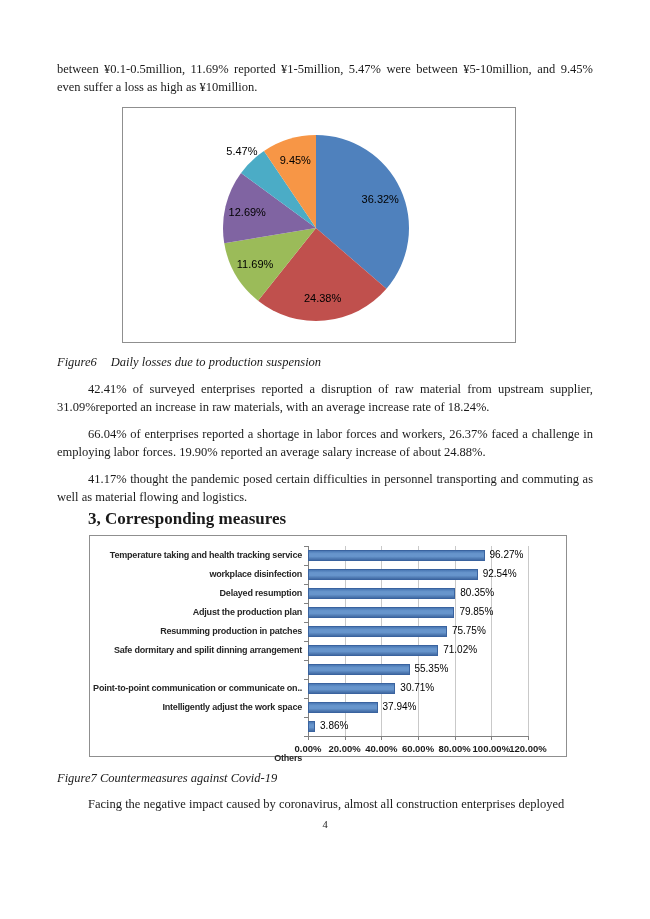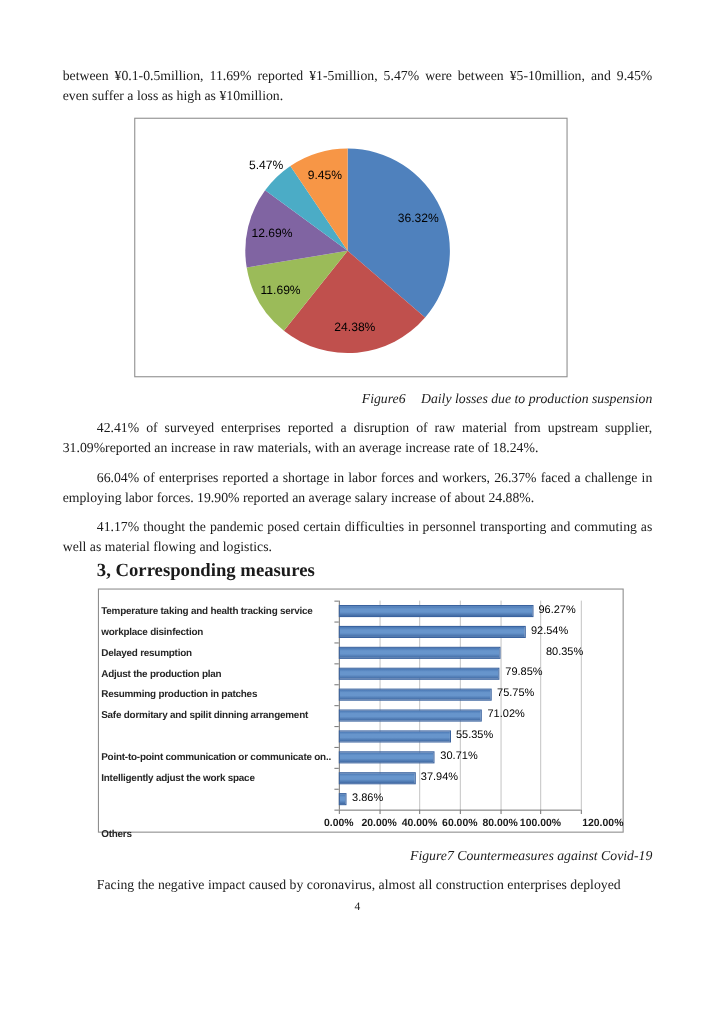--- a/index.html
+++ b/index.html
@@ -4,21 +4,21 @@
 <style>
   html,body { margin:0; padding:0; background:#ffffff; }
   .page {
     position:relative; width:650px; height:919px; background:#ffffff;
     box-sizing:border-box; padding:60px 57px 0 57px;
     font-family:"Liberation Serif", serif; color:#1a1a1a; overflow:hidden;
   }
   p.body { font-size:12.5px; line-height:18px; margin:0; text-align:justify; }
   .indent { text-indent:31px; }
   .heading { font-size:17px; line-height:18px; font-weight:bold; margin:4px 0 0 0; text-indent:31px; }
-  .caption { font-size:12.5px; line-height:18px; font-style:italic; text-align:right; margin:0; }
+  .caption { font-size:12.5px; line-height:18px; font-style:italic; text-align:left; margin:0; }
   .cap-gap { display:inline-block; width:14px; }
 
   figure { margin:0; padding:0; }
   .chart-frame { box-sizing:border-box; border:1px solid #8f8f8f; background:#ffffff; position:relative; }
   .pie-frame { width:394px; height:236px; margin:11px 0 0 65px; }
   .bar-frame { width:478px; height:222px; margin:7px 0 0 32px; }
   #figure6-caption { margin-top:10px; }
   #p2 { margin-top:10px; }
   #p3, #p4, #p5 { margin-top:9px; }
   #figure7-caption { margin-top:12px; }
@@ -32,21 +32,21 @@
     font-family:"Liberation Sans", sans-serif; font-size:11px; color:#000; white-space:nowrap;
   }
 
   
   .bar-canvas { position:absolute; left:0; top:0; width:476px; height:220px;
     font-family:"Liberation Sans", sans-serif; }
   .gridline { position:absolute; width:1px; background:#c9c9c9; }
   .gridline.axis { background:#808080; }
   .plot-bottom { position:absolute; height:1px; background:#808080; }
   .cat-label {
-    position:absolute; white-space:nowrap;
+    position:absolute; text-align:right; white-space:nowrap;
     font-size:9px; font-weight:bold; letter-spacing:-0.2px; color:#262626;
   }
   .hbar {
     position:absolute; box-sizing:border-box;
     background:linear-gradient(180deg,#4a78b4 0%,#6795cc 30%,#6795cc 60%,#416aa3 100%);
     border:1px solid #3a639f;
   }
   .val-label { position:absolute; font-size:10px; color:#000; white-space:nowrap; }
   .x-tick-label { position:absolute; transform:translateX(-50%); font-size:9.5px; font-weight:bold; color:#1a1a1a; white-space:nowrap; }
   .tick-y { position:absolute; width:4px; height:1px; background:#808080; }
@@ -93,42 +93,42 @@
         <div class="tick-x" style="left: 328px; top: 200px;"></div>
         <div class="x-tick-label" style="left: 328px; top: 207px;">60.00%</div>
         <div class="gridline" style="left: 364.667px; top: 10px; height: 190px;"></div>
         <div class="tick-x" style="left: 364.667px; top: 200px;"></div>
         <div class="x-tick-label" style="left: 364.667px; top: 207px;">80.00%</div>
         <div class="gridline" style="left: 401.333px; top: 10px; height: 190px;"></div>
         <div class="tick-x" style="left: 401.333px; top: 200px;"></div>
         <div class="x-tick-label" style="left: 401.333px; top: 207px;">100.00%</div>
         <div class="gridline" style="left: 438px; top: 10px; height: 190px;"></div>
         <div class="tick-x" style="left: 438px; top: 200px;"></div>
-        <div class="x-tick-label" style="left: 438px; top: 207px; padding-left: 40px;">120.00%</div>
+        <div class="x-tick-label" style="left: 438px; top: 207px;">120.00%</div>
         <div class="plot-bottom" style="left: 218px; top: 200px; width: 220px;"></div>
         <div class="tick-y" style="left: 214px; top: 10px;"></div>
         <div class="tick-y" style="left: 214px; top: 29px;"></div>
         <div class="tick-y" style="left: 214px; top: 48px;"></div>
         <div class="tick-y" style="left: 214px; top: 67px;"></div>
         <div class="tick-y" style="left: 214px; top: 86px;"></div>
         <div class="tick-y" style="left: 214px; top: 105px;"></div>
         <div class="tick-y" style="left: 214px; top: 124px;"></div>
         <div class="tick-y" style="left: 214px; top: 143px;"></div>
         <div class="tick-y" style="left: 214px; top: 162px;"></div>
         <div class="tick-y" style="left: 214px; top: 181px;"></div>
         <div class="tick-y" style="left: 214px; top: 200px;"></div>
         <div class="cat-label" style="left: 2px; top: 10px; width: 210px; line-height: 19px;">Temperature taking and health tracking service</div>
         <div class="hbar" style="left: 218px; top: 14px; width: 176.5px; height: 11px;"></div>
         <div class="val-label" style="left: 399.495px; top: 13px;">96.27%</div>
         <div class="cat-label" style="left: 2px; top: 29px; width: 210px; line-height: 19px;">workplace disinfection</div>
         <div class="hbar" style="left: 218px; top: 33px; width: 169.7px; height: 11px;"></div>
         <div class="val-label" style="left: 392.657px; top: 32px;">92.54%</div>
         <div class="cat-label" style="left: 2px; top: 48px; width: 210px; line-height: 19px;">Delayed resumption</div>
         <div class="hbar" style="left: 218px; top: 52px; width: 147.3px; height: 11px;"></div>
-        <div class="val-label" style="left: 370.308px; top: 51px; margin-left: 36px;">80.35%</div>
+        <div class="val-label" style="left: 370.308px; top: 51px;">80.35%</div>
         <div class="cat-label" style="left: 2px; top: 67px; width: 210px; line-height: 19px;">Adjust the production plan</div>
         <div class="hbar" style="left: 218px; top: 71px; width: 146.4px; height: 11px;"></div>
         <div class="val-label" style="left: 369.392px; top: 70px;">79.85%</div>
         <div class="cat-label" style="left: 2px; top: 86px; width: 210px; line-height: 19px;">Resumming production in patches</div>
         <div class="hbar" style="left: 218px; top: 90px; width: 138.9px; height: 11px;"></div>
         <div class="val-label" style="left: 361.875px; top: 89px;">75.75%</div>
         <div class="cat-label" style="left: 2px; top: 105px; width: 210px; line-height: 19px;">Safe dormitary and spilit dinning arrangement</div>
         <div class="hbar" style="left: 218px; top: 109px; width: 130.2px; height: 11px;"></div>
         <div class="val-label" style="left: 353.203px; top: 108px;">71.02%</div>
         <div class="hbar" style="left: 218px; top: 128px; width: 101.5px; height: 11px;"></div>

